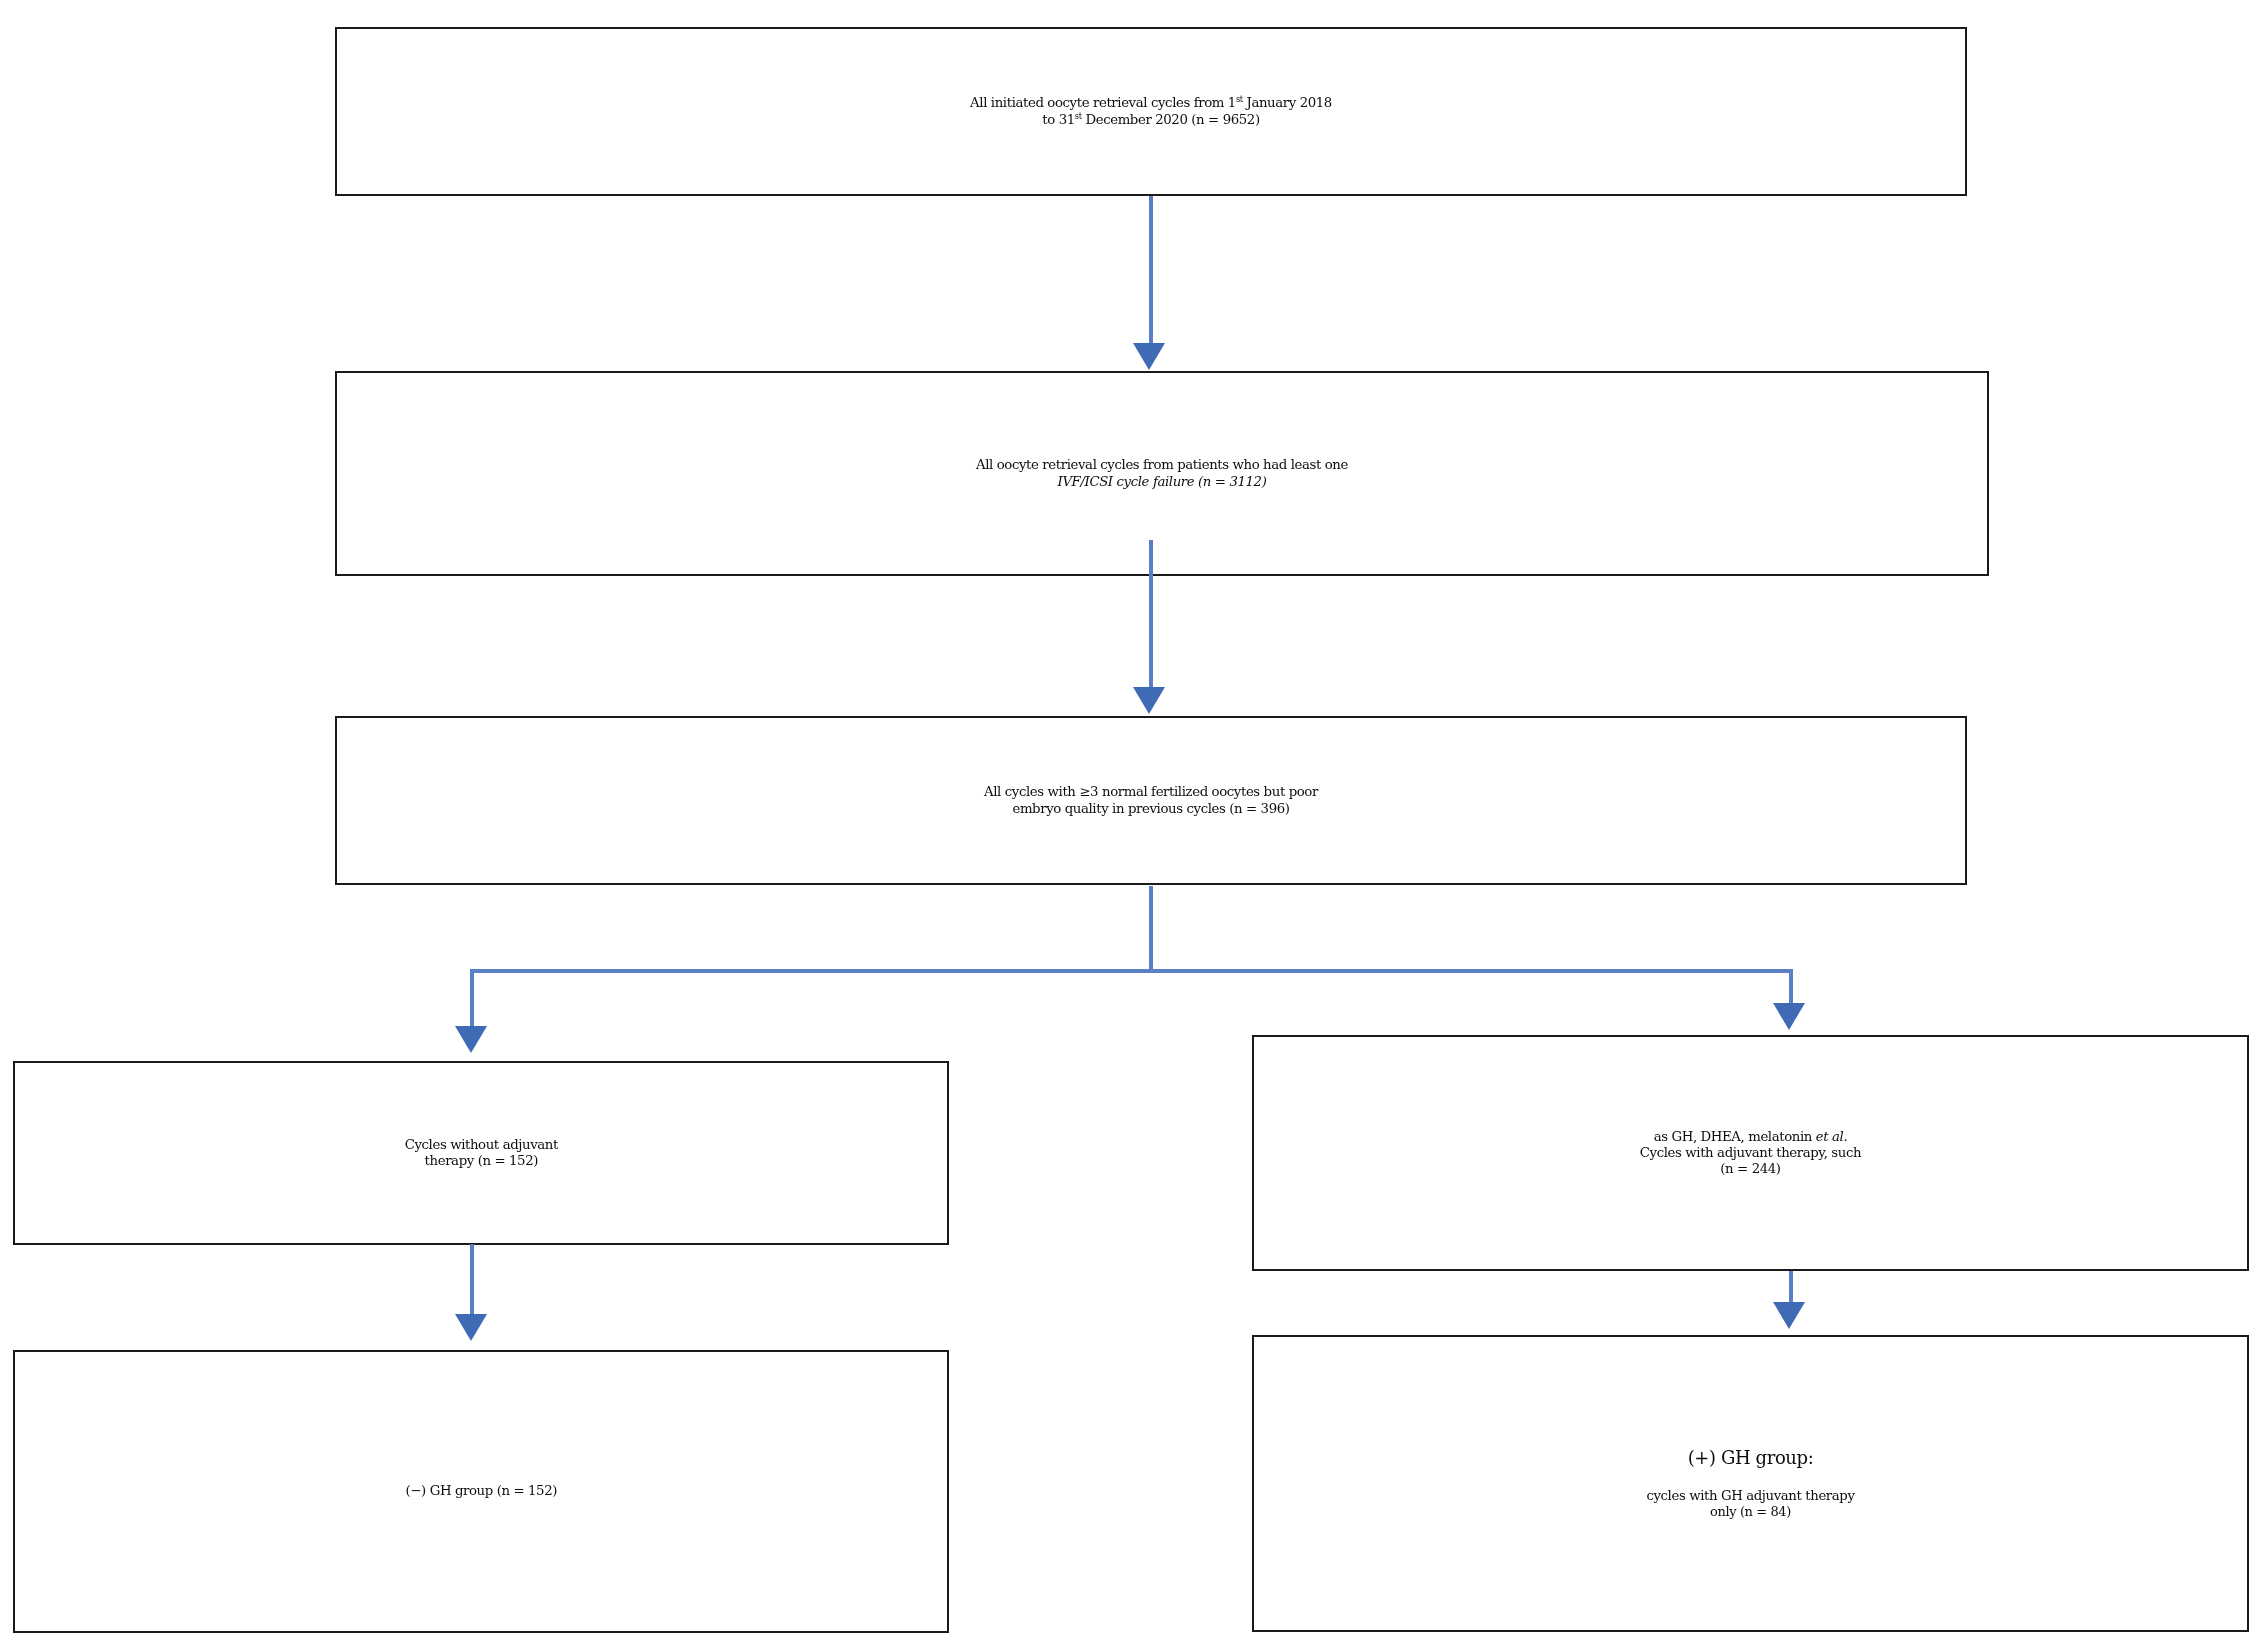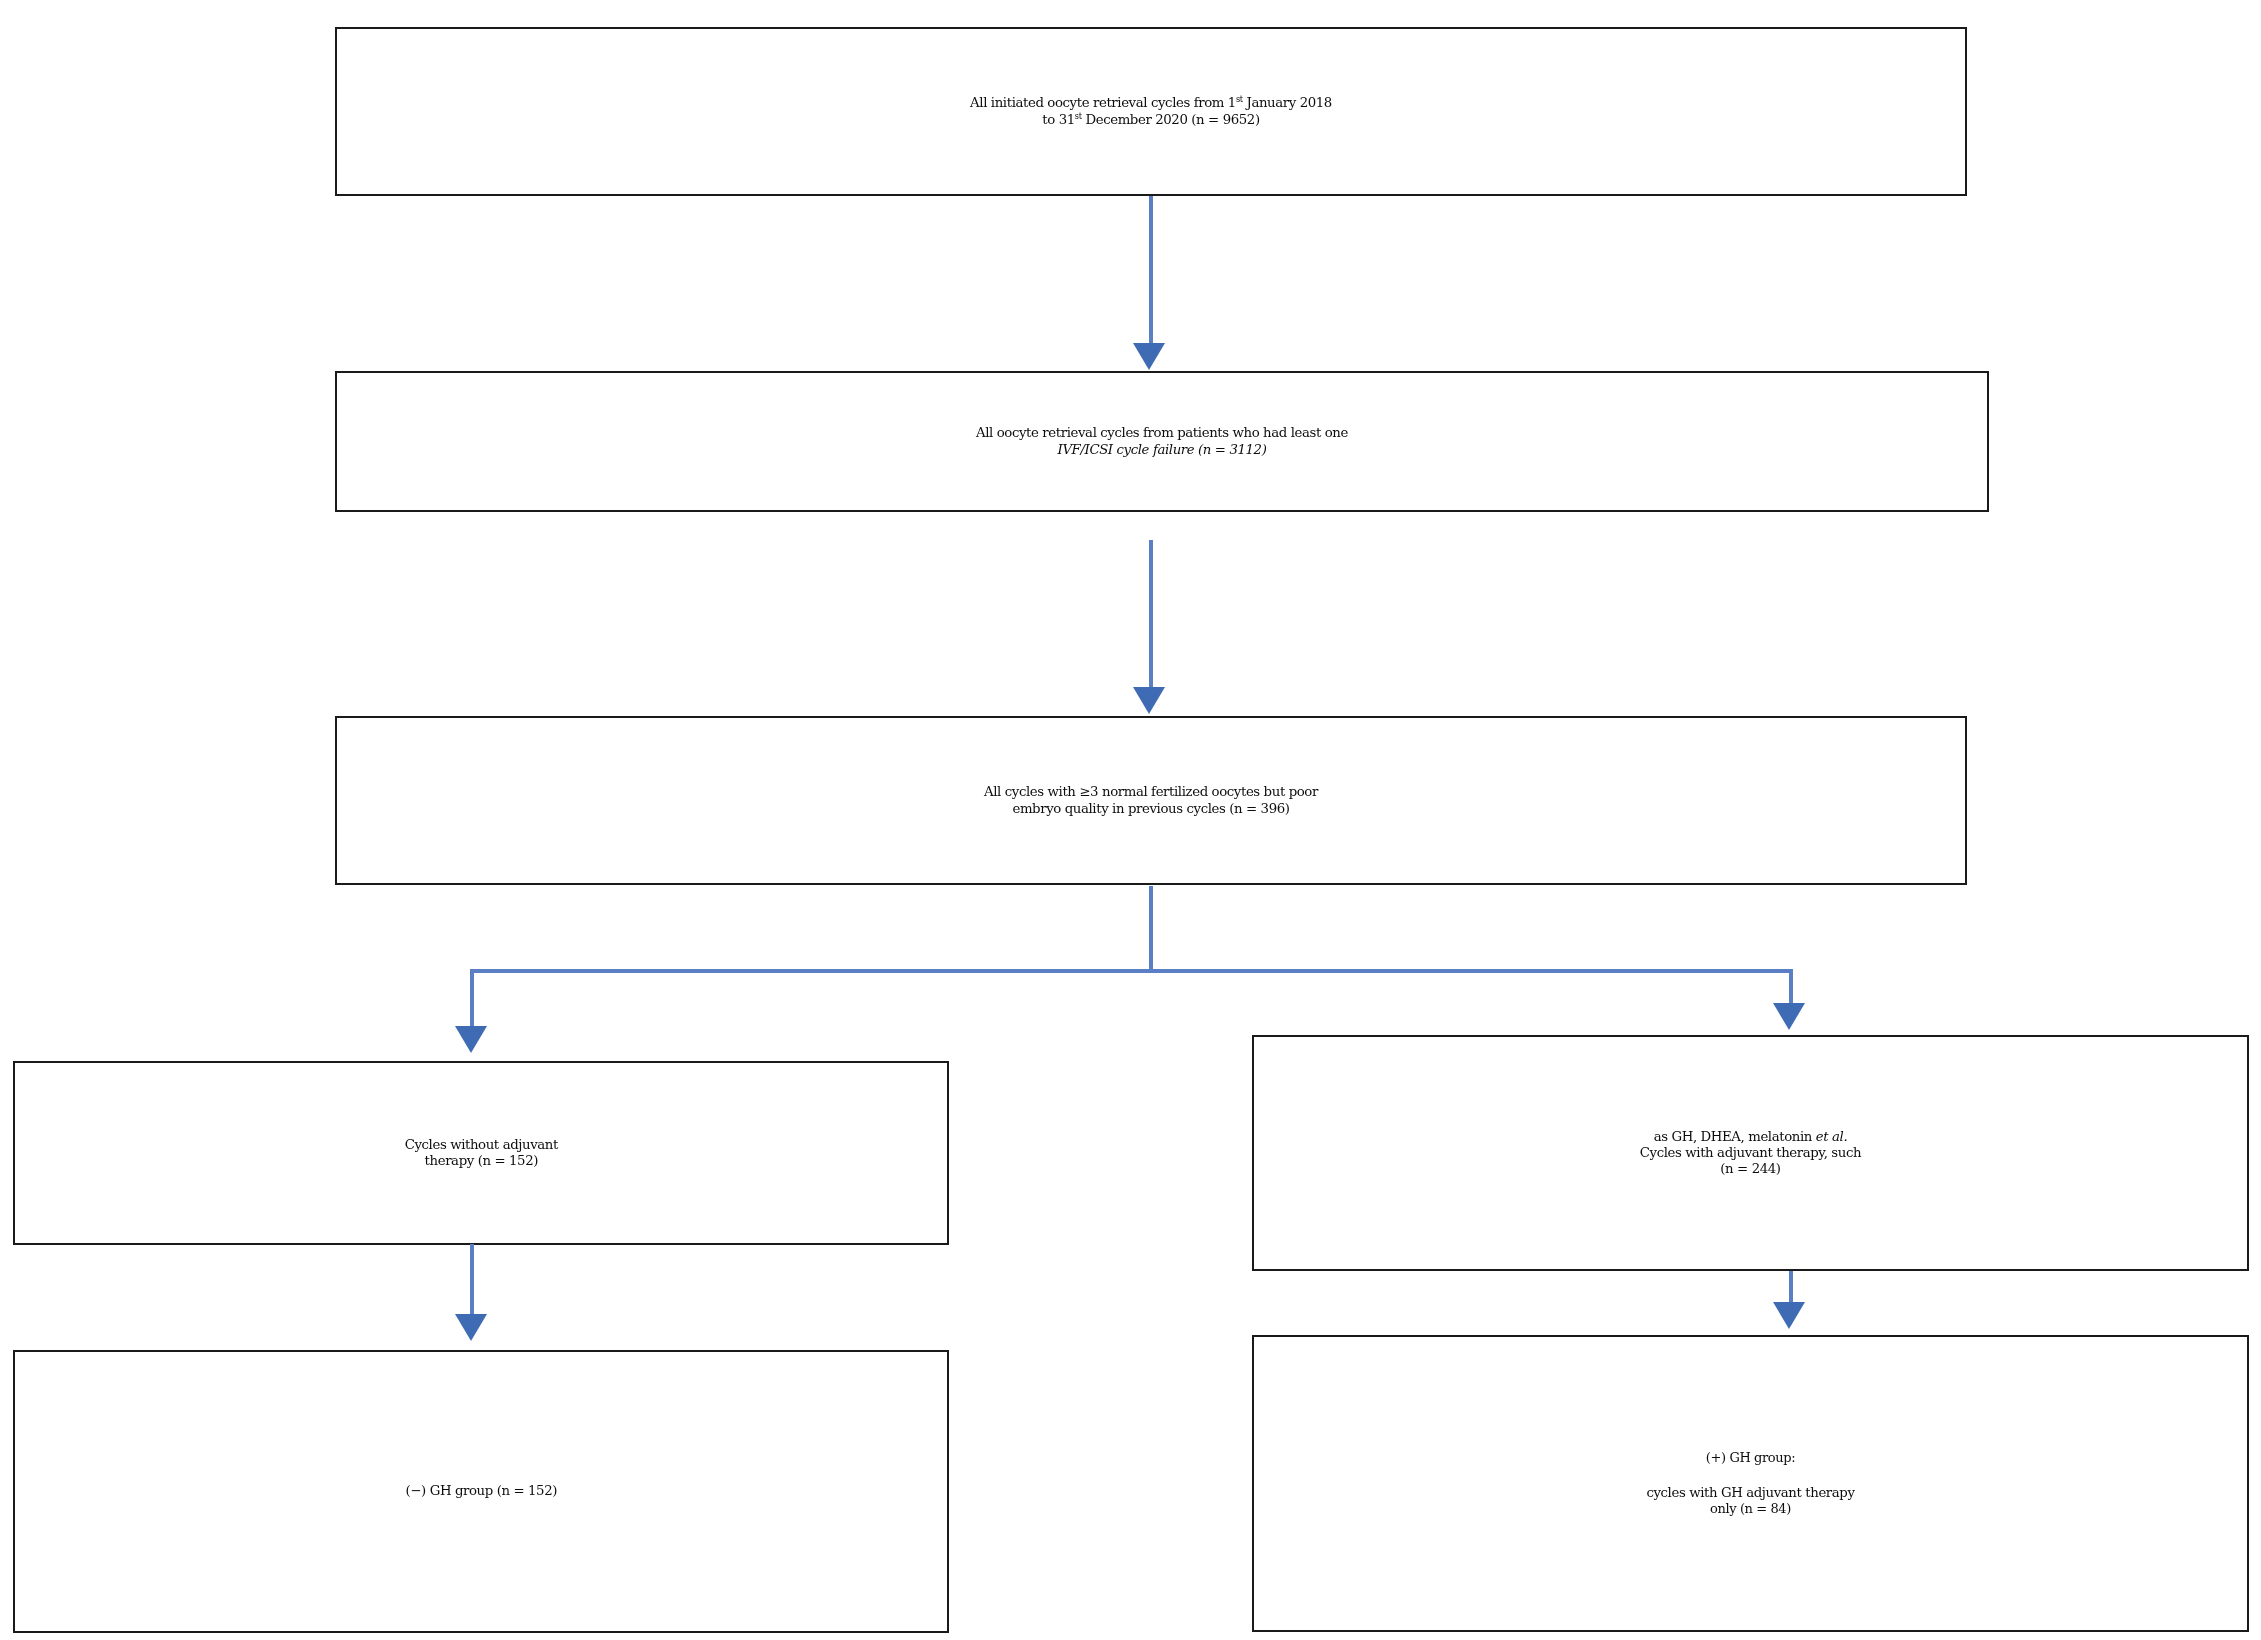--- a/index.html
+++ b/index.html
@@ -57,21 +57,21 @@
   #box-initiated   { left: 335px;  top: 27px;   width: 1632px; height: 82px; }
   #box-failure     { left: 335px;  top: 371px;  width: 1654px; height: 82px; }
   #box-fertilized  { left: 335px;  top: 716px;  width: 1632px; height: 82px; }
   #box-no-adjuvant { left: 13.3px;   top: 1061px; width: 936px; height: 82px; }
   #box-adjuvant    { left: 1252px; top: 1035px; width: 997px; height: 82px; }
   #box-minus-gh    { left: 13.3px;   top: 1350px; width: 936px; height: 82px; }
   #box-plus-gh     { left: 1252px; top: 1335px; width: 997px; height: 82px; }
 
   
   #box-initiated   { height: 169px; }
-  #box-failure     { height: 141px; }
+  #box-failure     { height: 205px; }
   #box-fertilized  { height: 169px; }
   #box-no-adjuvant { height: 184px; }
   #box-adjuvant    { height: 236px; }
   #box-minus-gh    { height: 283px; }
   #box-plus-gh     { height: 297px; }
 
   
   .conn-line {
     position: absolute;
     background: #5a7fc4;
@@ -159,19 +159,19 @@
   <div class="arrow-head" id="conn4-head"></div>
 
   <div class="conn-line conn-v" id="conn5-line"></div>
   <div class="arrow-head" id="conn5-head"></div>
 
   <div class="node-box" id="box-minus-gh">
     <span class="node-text" style="font-size: 13.3px;">(−) GH group (n = 152)</span>
   </div>
 
   <div class="node-box" id="box-plus-gh">
-    <span class="node-text" style="margin-bottom: 19px; font-size: 13px;">(+) GH group:</span>
+    <span class="node-text" style="margin-bottom: 19px; font-size: 18px;">(+) GH group:</span>
     <span class="node-text" style="font-size: 13.3px;">cycles with GH adjuvant therapy</span>
     <span class="node-text" style="font-size: 13px;">only (n = 84)</span>
   </div>
 
 </div>
 
 
 </body></html>

